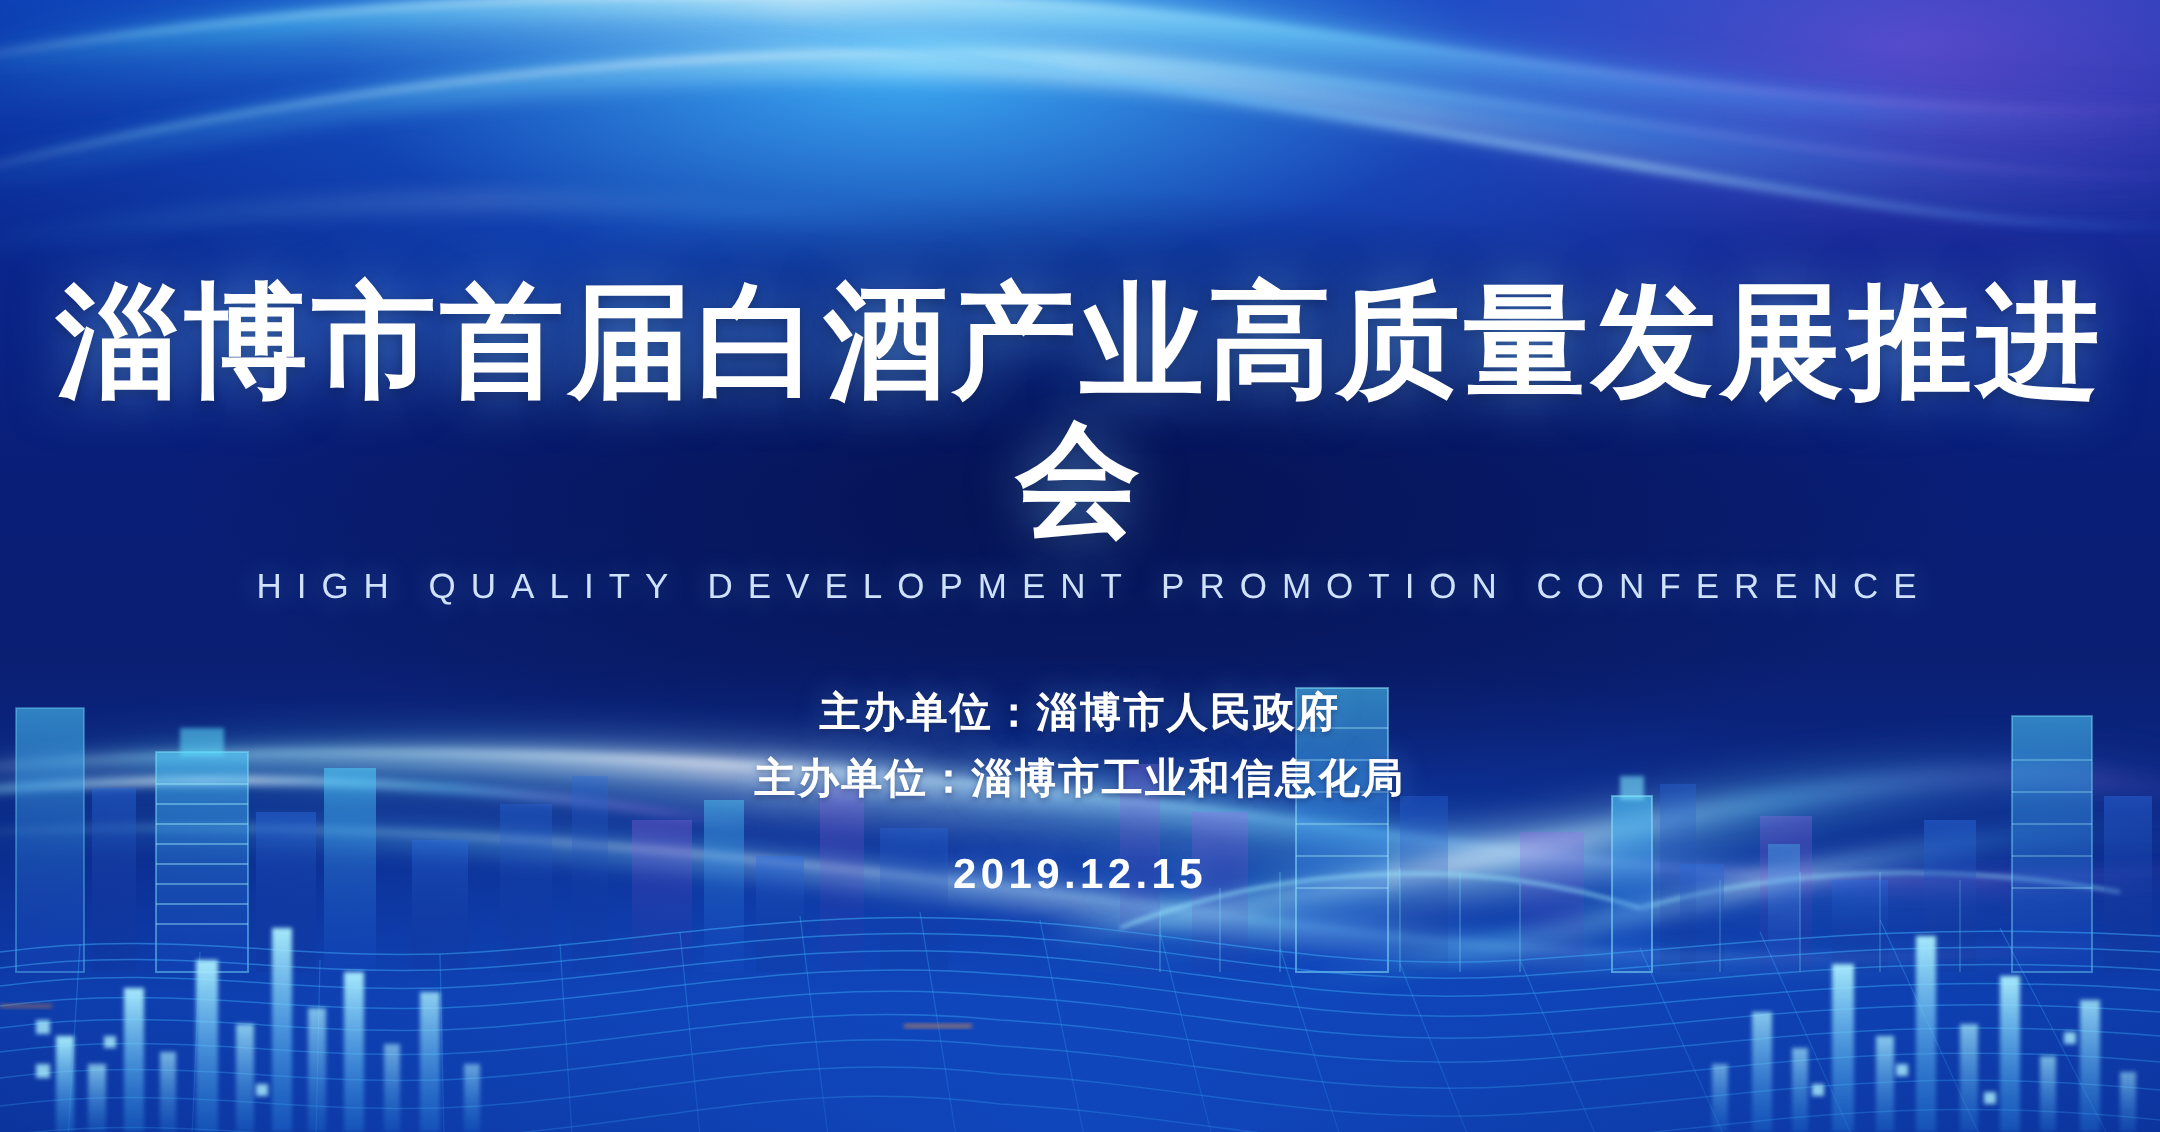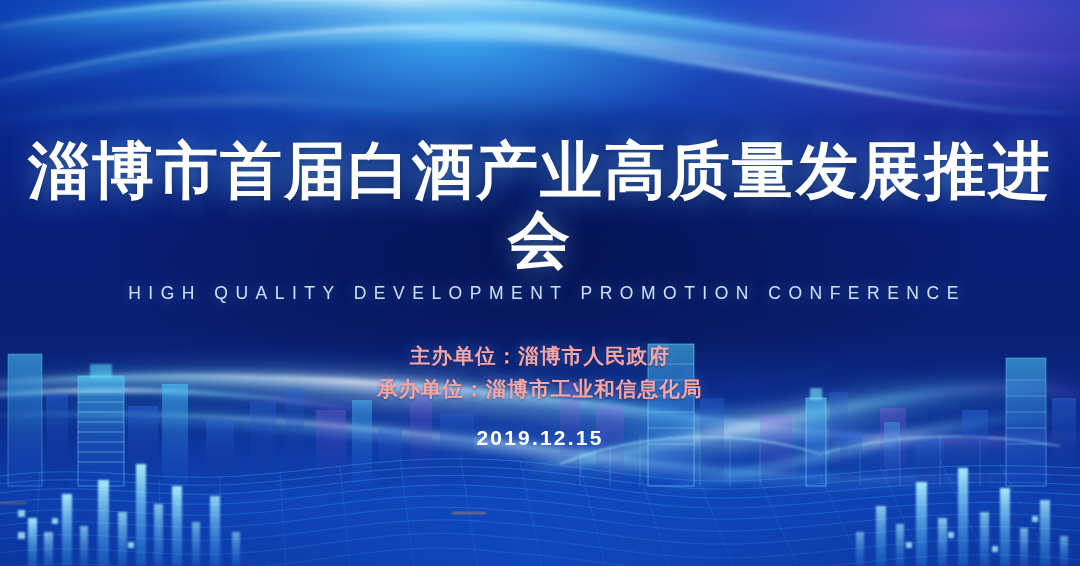--- a/index.html
+++ b/index.html
@@ -59,21 +59,21 @@
     letter-spacing:7.5px;
     color:#cfe2fb;
     text-shadow:0 0 14px rgba(120,190,255,.45);
     padding-left:14px;
   }
 
   .org-block { margin-top:36px; }
   .org-line {
     font-size:20.5px;
     font-weight:700;
-    color:#fca5a5;
+    color:#ffffff;
     letter-spacing:1.2px;
     line-height:1.62;
     text-shadow:0 0 14px rgba(110,185,255,.45), 0 1px 3px rgba(0,10,60,.5);
     font-family:"DejaVu Sans","Liberation Sans",sans-serif;
   }
 
   .date-line {
     margin-top:20px;
     font-size:21px;
     font-weight:700;
@@ -365,19 +365,19 @@
   </div>
 
   <div class="content">
 
     <h1 class="title-cn">淄博市首届白酒产业高质量发展推进会</h1>
 
     <div class="title-en">HIGH QUALITY DEVELOPMENT PROMOTION CONFERENCE</div>
 
     <div class="org-block">
       <div class="org-line">主办单位：淄博市人民政府</div>
-      <div class="org-line">承办单位：淄博市工业和信息化局</div>
+      <div class="org-line">主办单位：淄博市工业和信息化局</div>
     </div>
 
     <div class="date-line">2019.12.15</div>
   </div>
 
 </div>
 
 </body></html>

